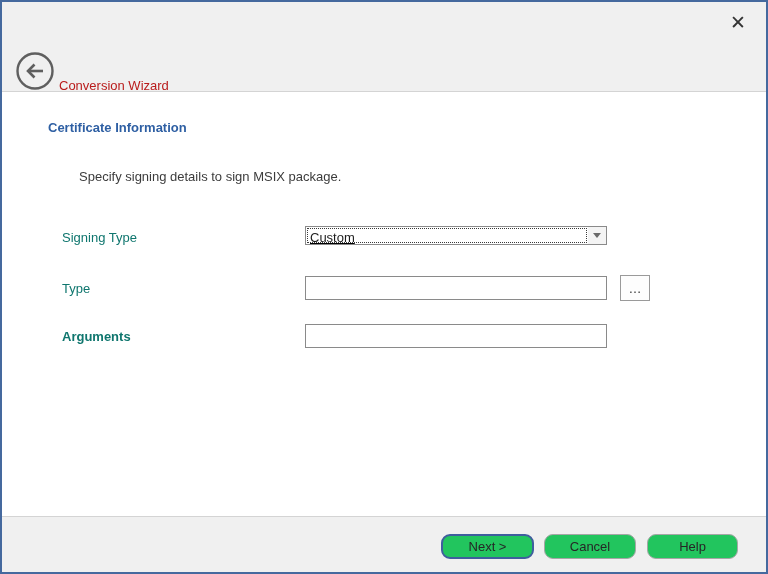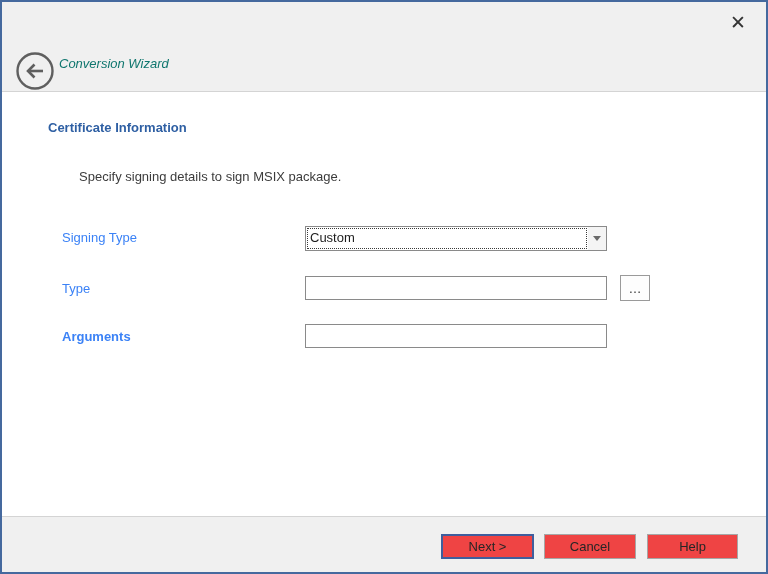--- a/index.html
+++ b/index.html
@@ -24,49 +24,49 @@
     width:28px;height:28px;
     display:flex;align-items:center;justify-content:center;
     font-size:19px;color:#333333;
     cursor:pointer;user-select:none;
   }
   .back-btn{
     position:absolute;left:13px;top:49px;
     width:40px;height:40px;cursor:pointer;
   }
   .wizard-title{
-    position:absolute;left:57px;top:54px;
-    font-size:13px;color:#0f766e;font-style:italic;
+    position:absolute;left:57px;top:76px;
+    font-size:13px;color:#b91c1c;
   }
 
   
   .content{position:absolute;left:0;top:91px;right:0;bottom:56px;background:#ffffff;}
   .page-heading{
     position:absolute;left:46px;top:118px;
     font-size:13px;font-weight:bold;color:#2e5fa3;
   }
   .page-desc{
     position:absolute;left:60px;top:167px;
     font-size:13px;color:#3c3c3c;margin-left:17px;
   }
   .field-label{
     position:absolute;left:60px;
-    font-size:13px;color:#3b82f6;
+    font-size:13px;color:#0f766e;
     height:24px;line-height:24px;
   }
   .lbl-signing{top:224px;}
   .lbl-path{top:275px;}
   .lbl-args{top:323px;font-weight:bold;}
 
   
   .combo{
     position:absolute;left:303px;top:224px;
-    width:302px;height:25px;
+    width:302px;height:19px;
     background:#ffffff;border:1px solid #8a8a8a;
-    display:flex;cursor:pointer;
+    display:flex;cursor:pointer;text-decoration:underline;
   }
   .combo-text{
     flex:1;height:100%;
     outline:1px dotted #3a3a3a;outline-offset:-2px;
     font-size:13px;color:#1c1c1c;
     line-height:22px;padding-left:4px;
     overflow:hidden;white-space:nowrap;
   }
   .combo-arrow-box{
     width:18px;height:100%;
@@ -100,24 +100,24 @@
     cursor:pointer;user-select:none;
   }
 
   
   .footer{
     position:absolute;left:0;right:0;bottom:0;height:56px;
     background:#f0f0f0;border-top:1px solid #d4d4d4;
   }
   .btn{
     position:absolute;top:17px;height:25px;
-    background:#ef4444;
+    background:#22c55e;
     display:flex;align-items:center;justify-content:center;
     font-size:13px;color:#262626;
-    cursor:pointer;user-select:none;
+    cursor:pointer;user-select:none;border-radius:9px;
   }
   .btn-next{left:439px;width:93px;border:2px solid #3f5e9d;}
   .btn-cancel{left:542px;width:92px;border:1px solid #a6a6a6;}
   .btn-help{left:645px;width:91px;border:1px solid #a6a6a6;}
 </style>
 </head>
 <body>
 
 <div class="window">
 

